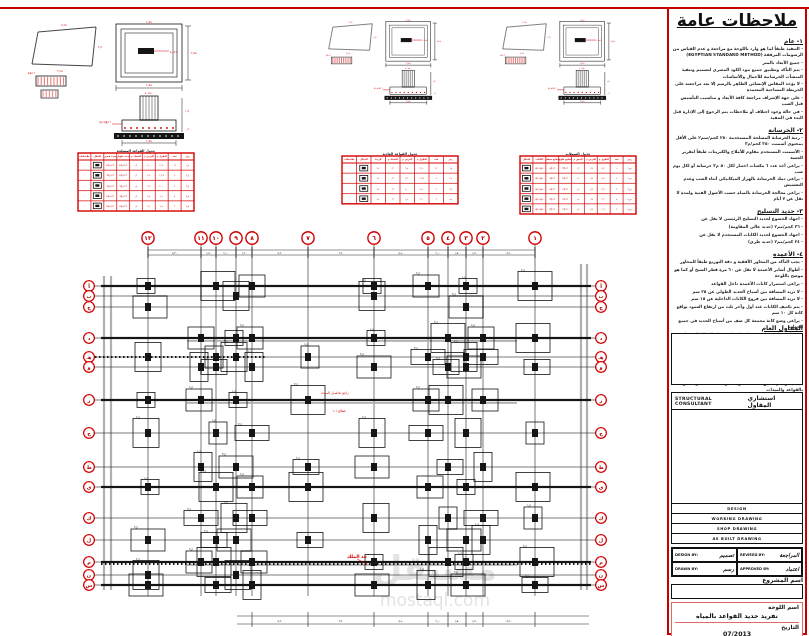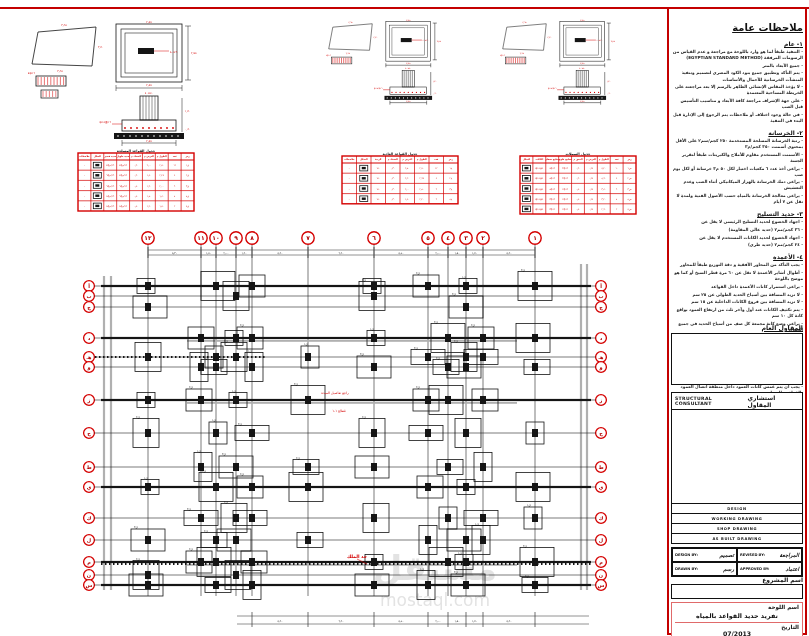--- a/index.html
+++ b/index.html
@@ -5,21 +5,21 @@
   html,body{margin:0;padding:0;background:#fff;}
   body{width:809px;height:636px;overflow:hidden;font-family:"DejaVu Sans",sans-serif;position:relative;}
   .sheet{position:absolute;left:0;top:0;width:809px;height:636px;background:#fff;}
   .redline-top{position:absolute;left:0;top:7px;width:809px;height:2px;background:#c40000;}
   .red-div{position:absolute;left:667px;top:7px;width:2px;height:627px;background:#c40000;}
   .red-right{position:absolute;left:805px;top:7px;width:2px;height:627px;background:#c40000;}
   .red-bottom{position:absolute;left:667px;top:633px;width:140px;height:1.5px;background:#c40000;}
 
   
   .notes{position:absolute;left:671px;top:10px;width:132px;height:622px;direction:rtl;color:#111;}
-  .notes h1{font-size:10px;font-weight:bold;margin:12px 0 7px;text-decoration:underline;letter-spacing:3px;}
+  .notes h1{font-size:17px;font-weight:bold;text-align:center;margin:0 0 7px;text-decoration:underline;letter-spacing:3px;}
   .sec-h{font-size:6px;font-weight:bold;text-decoration:underline;margin:5px 0 2px;}
   .sec-ul{margin:0;padding:0;list-style:none;}
   .sec-ul li{font-size:4.2px;line-height:1.45;margin:0 0 1.6px;font-weight:bold;color:#222;}
   .abs{position:absolute;left:0;right:0;}
   .contractor-label{font-size:6.2px;font-weight:bold;text-decoration:underline;}
   .bbox{border:1px solid #111;background:#fff;}
   #contractor-box{height:50px;margin-top:2px;}
   .consult-row{display:flex;justify-content:space-between;align-items:center;border:1px solid #111;border-bottom:none;direction:ltr;padding:1px 3px;background:#fff;}
   .consult-en{font-size:4.6px;font-weight:bold;letter-spacing:.3px;}
   .consult-ar{font-size:6px;font-weight:bold;}

